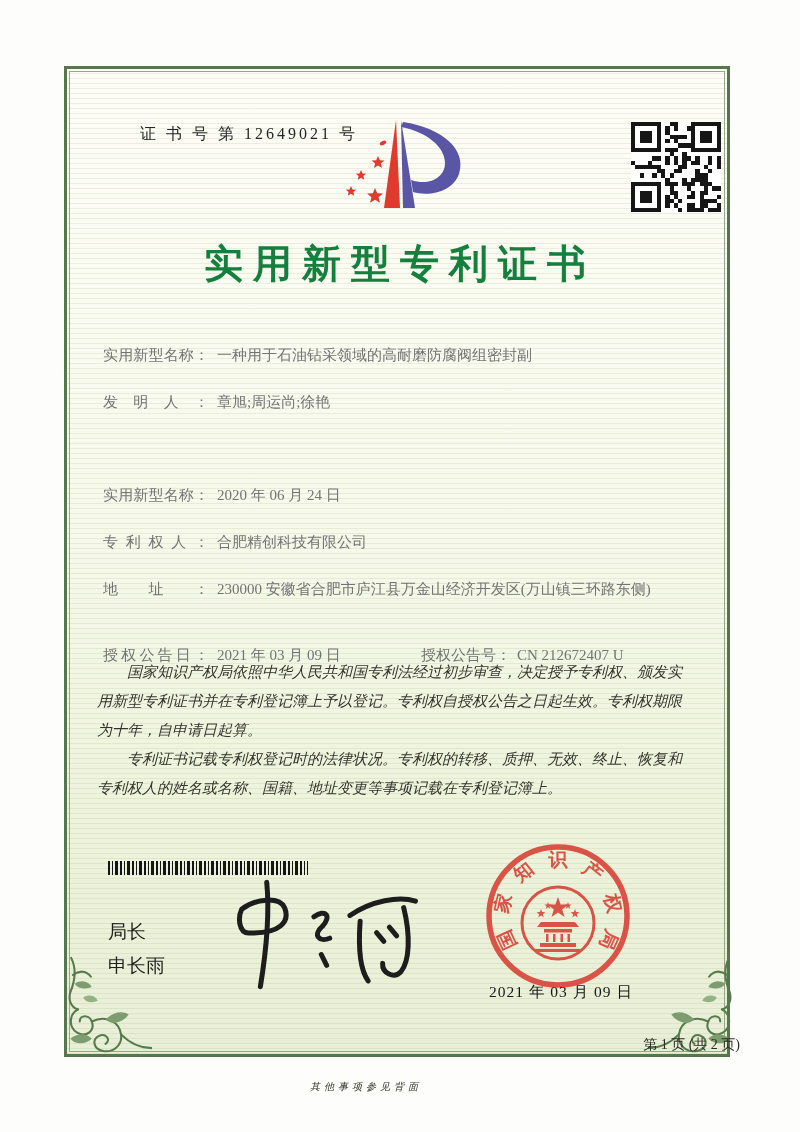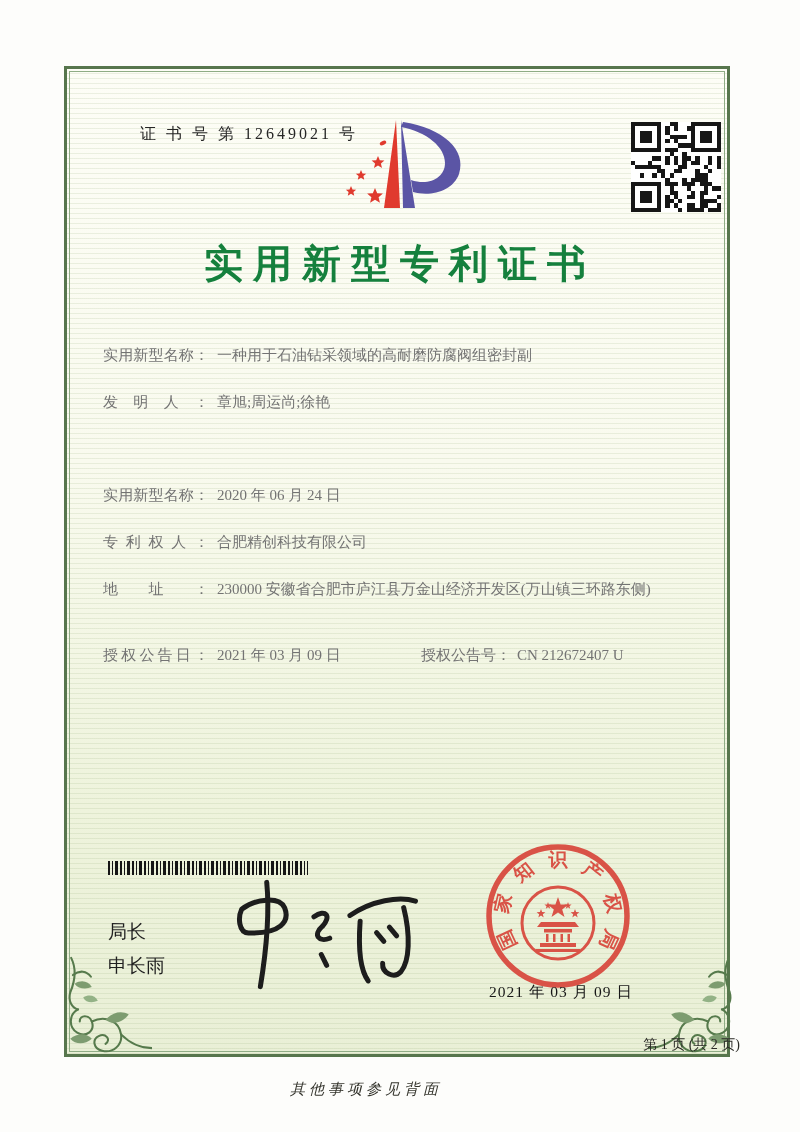--- a/index.html
+++ b/index.html
@@ -45,21 +45,21 @@
   .barcode{position:absolute;left:108px;top:861px;width:200px;height:14px;
     background:repeating-linear-gradient(90deg,#151515 0 2px,transparent 2px 4px,#151515 4px 5px,transparent 5px 7px,#151515 7px 10px,transparent 10px 12px);}
   .signer{position:absolute;left:108px;top:916px;font-family:Liberation Mono, monospace;
           font-size:19px;color:#1f1f1f;line-height:34px;}
   .signature{position:absolute;left:228px;top:872px;width:215px;height:120px;transform:rotate(-2deg);}
   .seal{position:absolute;left:483px;top:841px;width:150px;height:150px;opacity:0.92;}
   .seal-date{position:absolute;left:489px;top:982px;font-size:15.5px;letter-spacing:1px;color:#171717;}
   
   .page-info{position:absolute;left:0;top:1036px;width:740px;text-align:right;font-size:14px;color:#2a2a26;}
   .back-note{position:absolute;left:0;top:1080px;width:732px;text-align:center;
-             font-size:15px;font-style:italic;color:#34342c;letter-spacing:4px;}
+             font-size:10px;font-style:italic;color:#34342c;letter-spacing:4px;}
 </style>
 </head>
 <body>
 
 <div class="sheet">
 
   <div class="frame">
     <div class="frame-inner"></div>
   </div>
 
@@ -569,20 +569,24 @@
   <div class="row" style="top:531px;left:103px;">
     <span class="lab">专利权人：</span><span class="val">合肥精创科技有限公司</span>
   </div>
   <div class="row" style="top:578px;left:103px;">
     <span class="lab">地址：</span><span class="val">230000 安徽省合肥市庐江县万金山经济开发区(万山镇三环路东侧)</span>
   </div>
   <div class="row pair2" style="top:644px;left:103px;">
     <span class="lab">授权公告日：</span><span class="val" style="width:160px;">2021 年 03 月 09 日</span><span class="lab2">授权公告号：</span><span class="val2">CN 212672407 U</span>
   </div>
 
+  <div class="body-text">
+    <p>国家知识产权局依照中华人民共和国专利法经过初步审查，决定授予专利权、颁发实用新型专利证书并在专利登记簿上予以登记。专利权自授权公告之日起生效。专利权期限为十年，自申请日起算。</p>
+    <p>专利证书记载专利权登记时的法律状况。专利权的转移、质押、无效、终止、恢复和专利权人的姓名或名称、国籍、地址变更等事项记载在专利登记簿上。</p>
+  </div>
 
   <div class="barcode"></div>
 
   <div class="signer">
     <div>局长</div>
     <div>申长雨</div>
   </div>
 
   <svg class="signature" viewBox="0 0 210 120">
     <g fill="none" stroke="#1d1d1d" stroke-width="5" stroke-linecap="round" stroke-linejoin="round">

